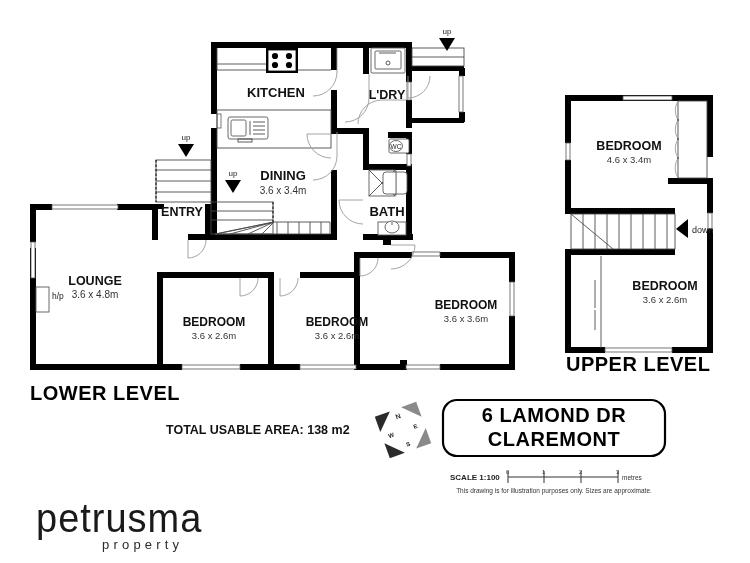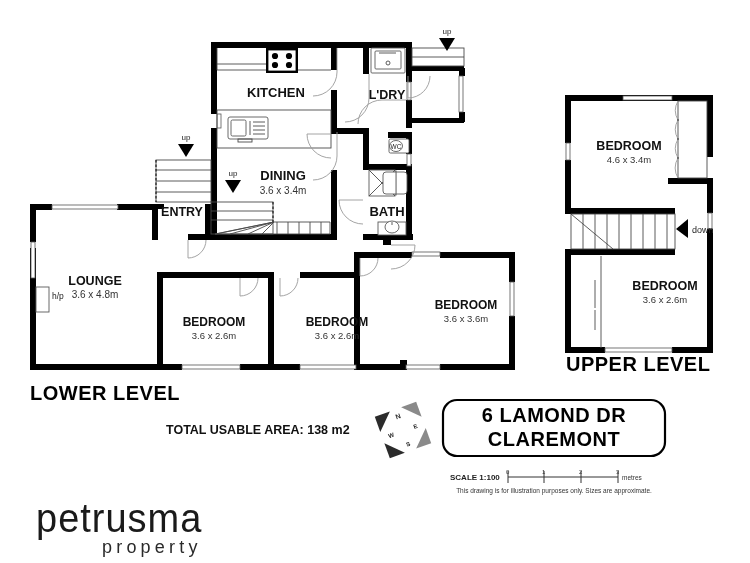--- a/index.html
+++ b/index.html
@@ -100,21 +100,21 @@
     font-weight: 300;
     letter-spacing: 1px;
     color: #1a1a1a;
     line-height: 1;
     display: block;
     transform: scaleY(1.06);
     transform-origin: left top;
   }
   #brand-logo .logo-sub {
     font-family: "Liberation Sans", sans-serif;
-    font-size: 18px;
+    font-size: 13px;
     font-weight: 300;
     letter-spacing: 4.2px;
     color: #2a2a2a;
     display: block;
     margin-left: 66px;
     margin-top: 1px;
   }
 </style>
 </head>
 <body>

